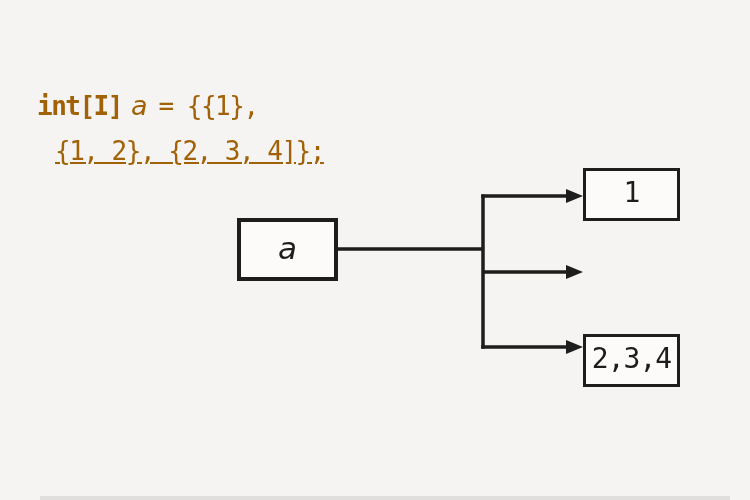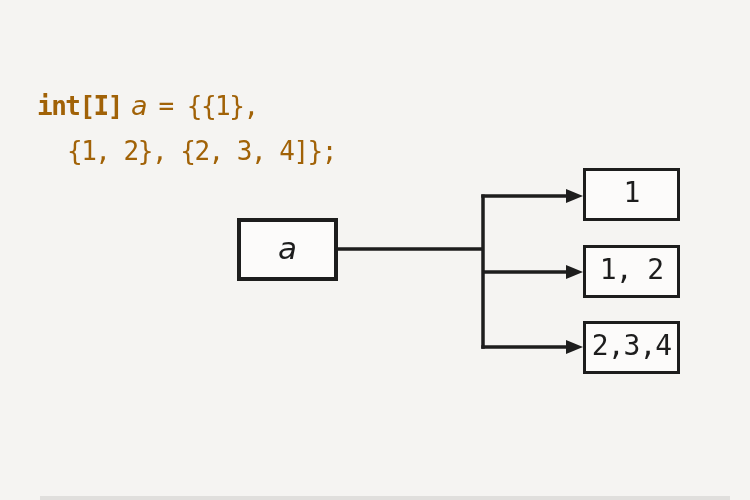--- a/index.html
+++ b/index.html
@@ -18,21 +18,21 @@
   
   .code-line {
     position: absolute;
     color: #a16207;
     font-family: "DejaVu Sans Mono", monospace;
     font-size: 26px;
     letter-spacing: -1.5px;
     white-space: pre;
   }
   .code-line-1 { left: 37px; top: 90px; }
-  .code-line-2 { left: 67px; top: 136px; }
+  .code-line-2 { left: 55px; top: 136px; text-decoration: underline; }
   .code-keyword { font-weight: bold; }
   .code-variable {
     font-family: "DejaVu Sans", sans-serif;
     font-style: italic;
     font-size: 27px;
     margin: 0 11px 0 9px;
     letter-spacing: 0;
   }
   
   .node-box {
@@ -56,21 +56,21 @@
     line-height: 1;
     padding-bottom: 3px;
   }
   .row-box {
     left: 583px;
     width: 97px; height: 53px;
     border-width: 3.5px;
   }
   .row-box-1 { top: 168px; }
   .row-box-2 { top: 245px; }
-  .row-box-3 { top: 321px; }
+  .row-box-3 { top: 334px; }
   .row-label {
     font-family: "DejaVu Sans Mono", monospace;
     font-size: 28px;
     letter-spacing: -1px;
     line-height: 1;
     padding-bottom: 3px;
     white-space: pre;
   }
   
   .connectors {
@@ -112,22 +112,19 @@
     <polygon points="566,340 583,347 566,354"></polygon>
   </svg>
 
   <div class="node-box array-ref-box">
     <span class="array-ref-label">a</span>
   </div>
 
   <div class="node-box row-box row-box-1">
     <span class="row-label">1</span>
   </div>
-  <div class="node-box row-box row-box-2">
-    <span class="row-label">1, 2</span>
-  </div>
   <div class="node-box row-box row-box-3">
     <span class="row-label">2,3,4</span>
   </div>
 
   <div class="bottom-edge-artifact"></div>
 
 </div>
 
 </body></html>

